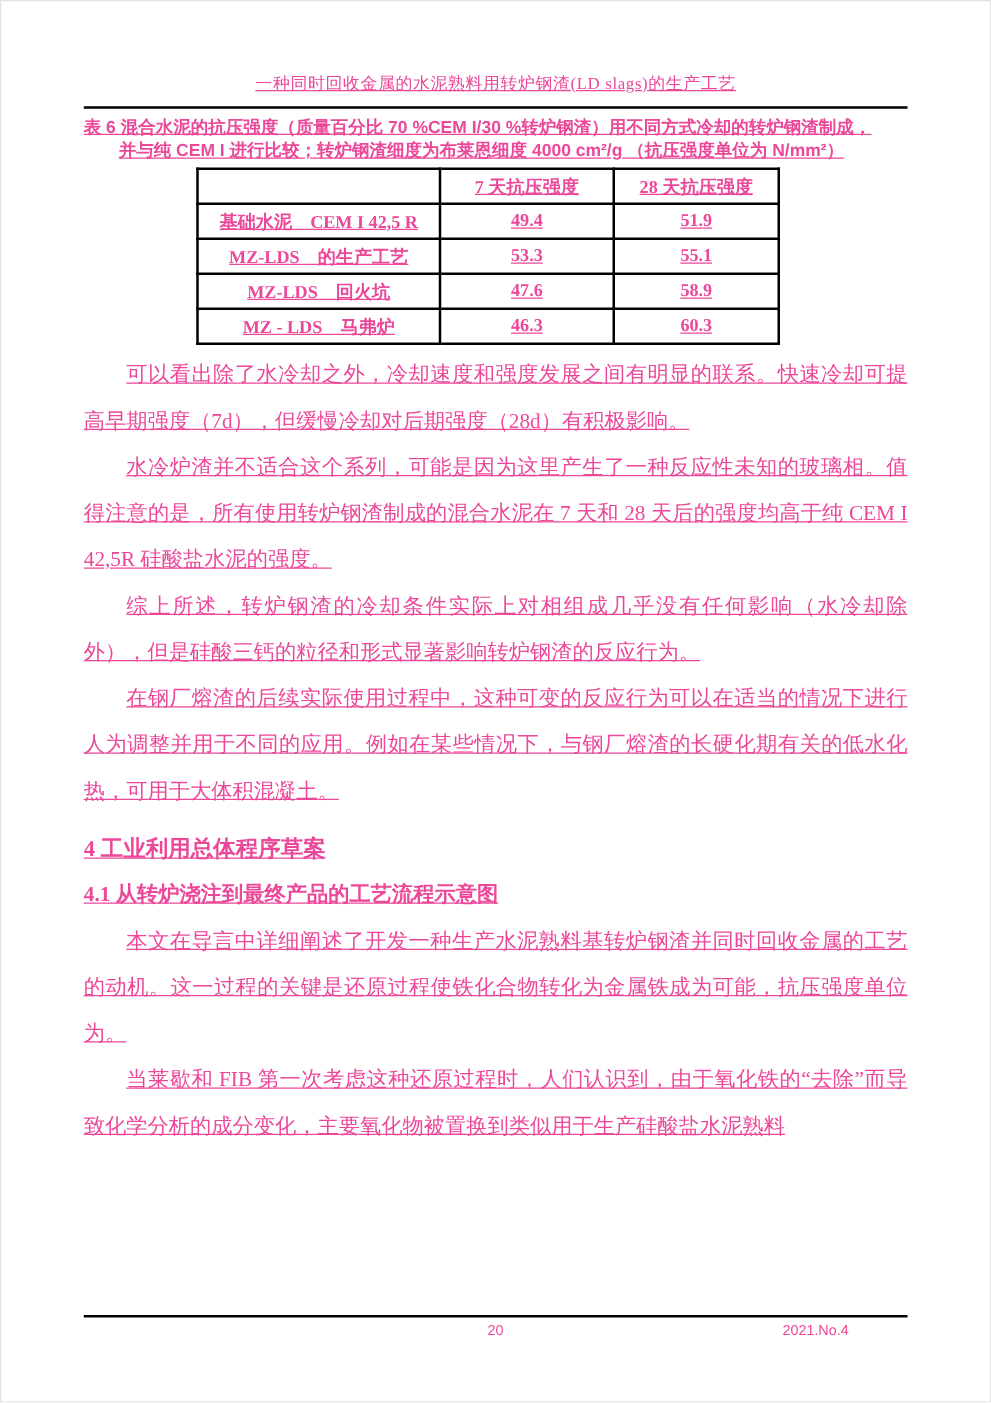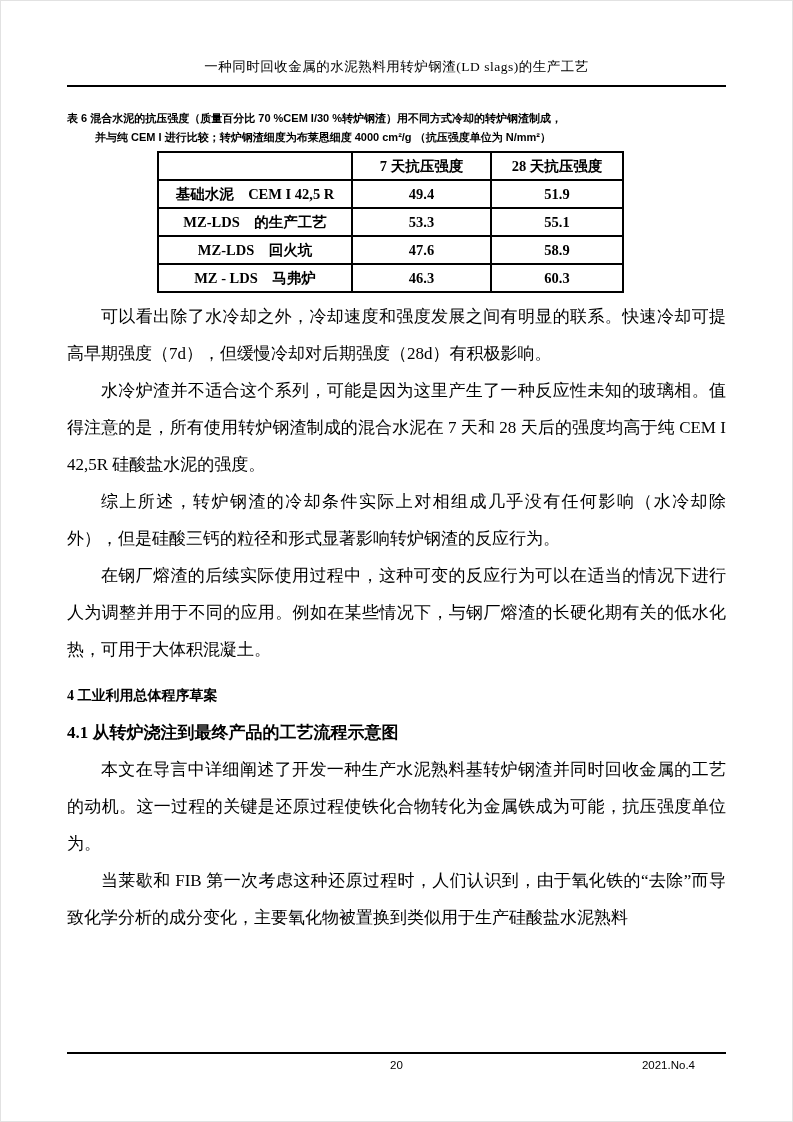--- a/index.html
+++ b/index.html
@@ -2,25 +2,26 @@
 <html><head>
 <meta charset="utf-8">
 <style>
   html, body { margin: 0; padding: 0; background: #ffffff; }
   .page {
     position: relative;
     width: 793px;
     height: 1122px;
     margin: 0 auto;
     background: #ffffff;
-    color: #000000;
+    color: #ec4899;
     font-family: "Liberation Serif", "DejaVu Serif", serif;
     overflow: hidden;
     box-sizing: border-box;
     border: 1px solid #e2e2e2;
+    text-decoration: underline;
   }
   .header-title {
     padding-top: 56px;
     text-align: center;
     font-size: 13.5px;
     line-height: 20px;
     letter-spacing: 0.5px;
   }
   .header-rule {
     margin: 8px 66px 0 66px;
@@ -31,24 +32,24 @@
   .content { margin: 0 66px; }
   p.body {
     font-size: 17px;
     line-height: 37px;
     text-align: justify;
     text-indent: 2em;
     margin: 0;
   }
   p.first { margin-top: 5px; }
   .caption {
-    margin-top: 22px;
+    margin-top: 5px;
     font-family: "Liberation Sans", "DejaVu Sans", sans-serif;
     font-weight: bold;
-    font-size: 11px;
+    font-size: 14px;
     line-height: 19px;
   }
   .caption-l2 { padding-left: 28px; }
   table.t6 {
     border-collapse: collapse;
     margin: 4px 0 0 90px;
     table-layout: fixed;
   }
   table.t6 td {
     border: 2px solid #000;
@@ -58,21 +59,21 @@
     font-weight: bold;
     font-size: 14.5px;
     font-family: "Liberation Serif", "DejaVu Serif", serif;
     padding: 0 4px;
     overflow: hidden;
   }
   td.c1 { width: 184px; }
   td.c2 { width: 129px; }
   td.c3 { width: 122px; }
   h1.sec {
-    font-size: 14px;
+    font-size: 18px;
     font-weight: bold;
     margin: 14px 0 0 0;
     line-height: 28px;
     font-family: "Liberation Serif", "DejaVu Serif", serif;
   }
   h2.subsec {
     font-size: 17px;
     font-weight: bold;
     margin: 10px 0 0 0;
     line-height: 26px;
@@ -94,21 +95,21 @@
     top: 1058px;
     left: 0;
     width: 100%;
     text-align: center;
     font-family: "Liberation Sans", "DejaVu Sans", sans-serif;
     font-size: 11.5px;
   }
   .footer-issue {
     position: absolute;
     top: 1058px;
-    right: 97px;
+    right: 113px;
     font-family: "Liberation Sans", "DejaVu Sans", sans-serif;
     font-size: 11.5px;
   }
 </style>
 </head>
 <body>
 
 <div class="page">
 
   <div class="header-title">一种同时回收金属的水泥熟料用转炉钢渣(LD slags)的生产工艺</div>

